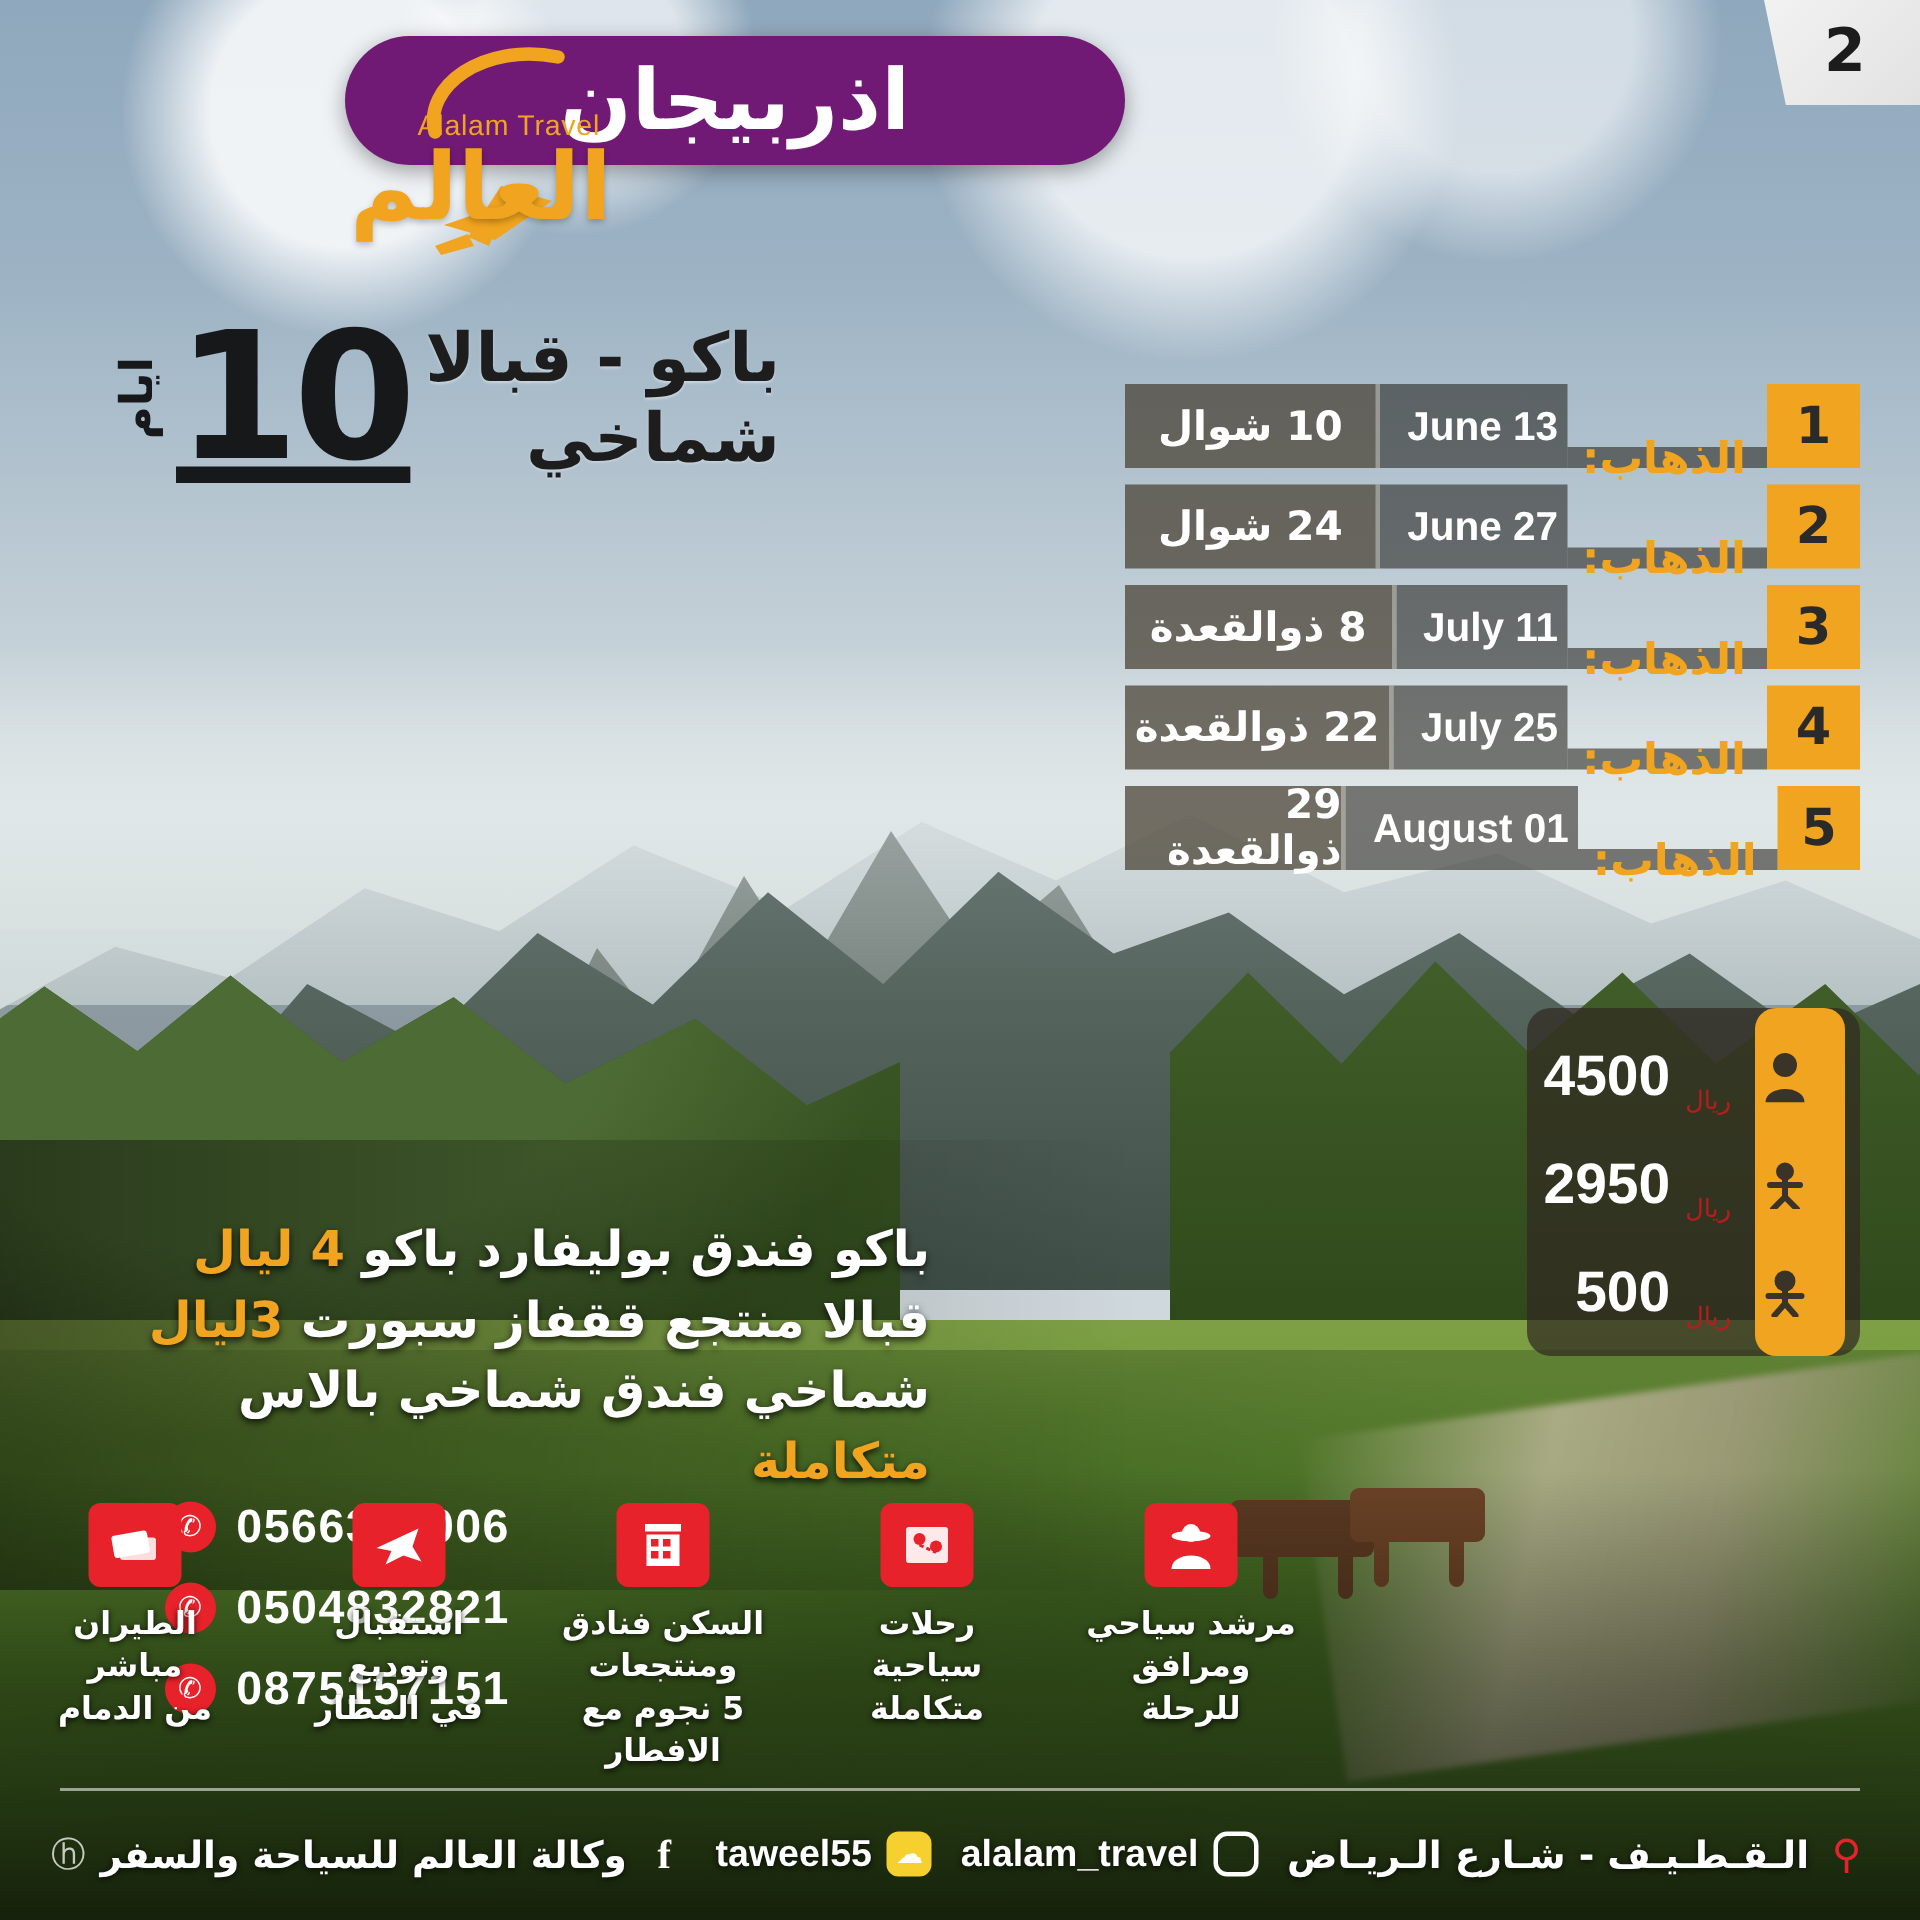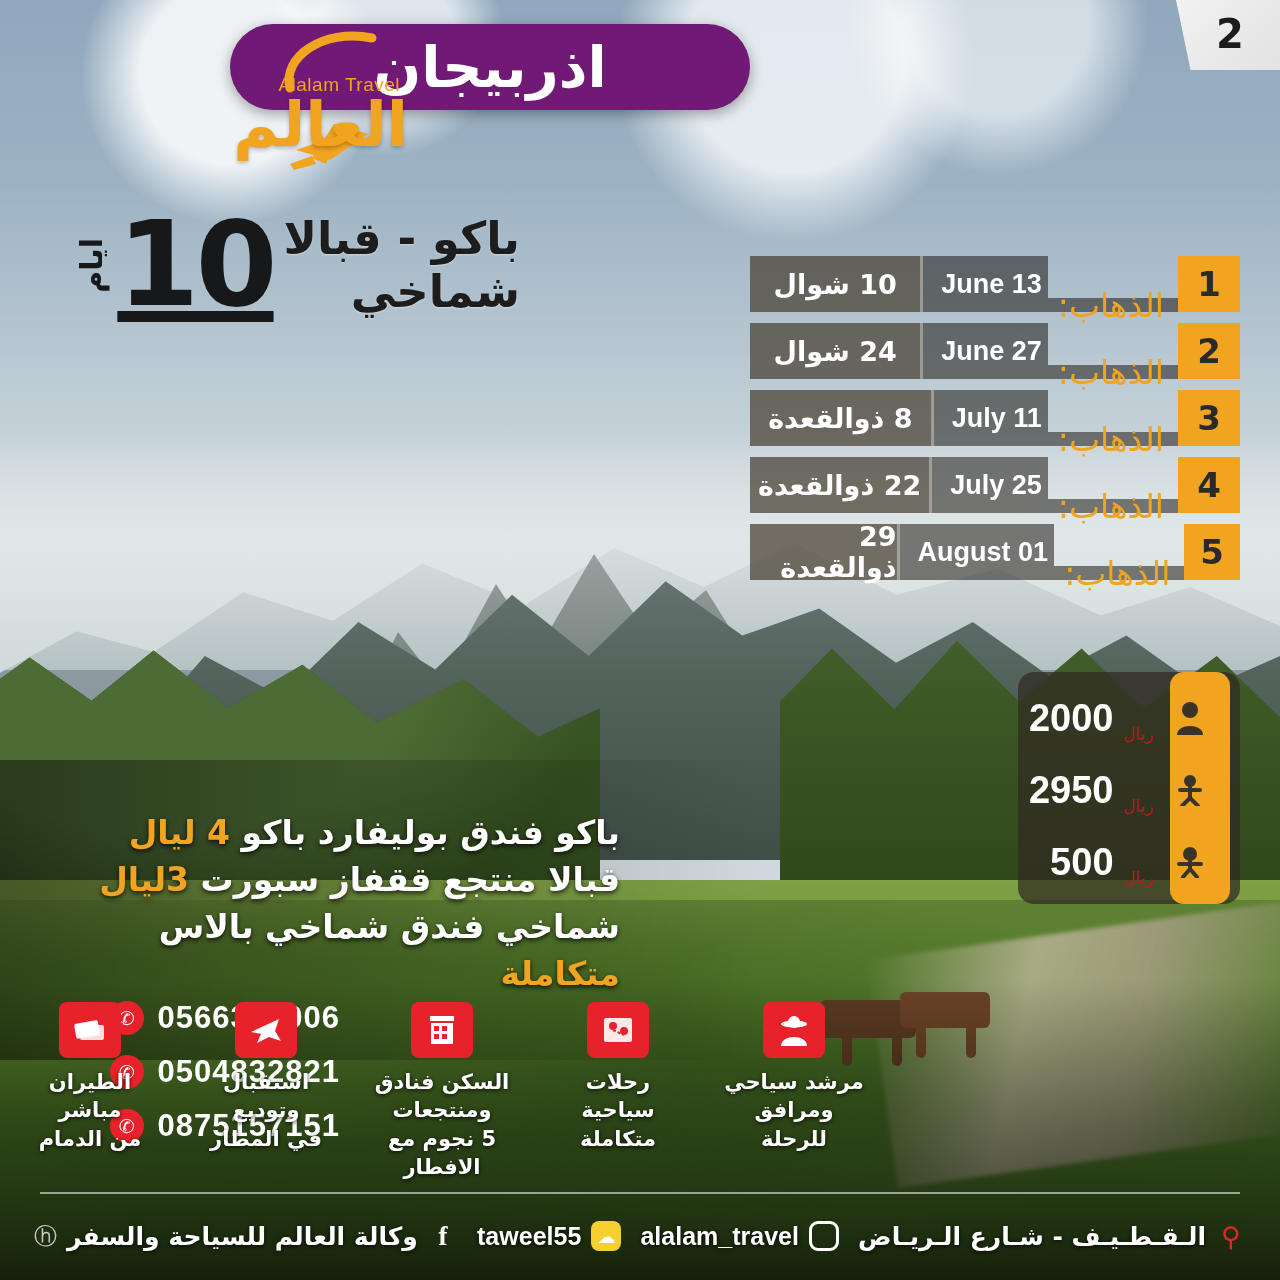--- a/index.html
+++ b/index.html
@@ -153,21 +153,21 @@
     display: flex; align-items: stretch; height: 56px; margin-bottom: 11px;
   }
   .dep-idx {
     width: 62px; background: #f0a41f; color: #2a2a2a;
     font-size: 34px; font-weight: bold;
     display: flex; align-items: center; justify-content: center;
   }
   .dep-label {
     flex: 0 0 auto; padding: 0 14px 0 10px;
     background: rgba(30,26,20,0.55);
-    color: #f0a41f; font-size: 33px; font-weight: normal;
+    color: #f0a41f; font-size: 29px; font-weight: bold;
     display: flex; align-items: center; margin-top: 42px;
   }
   .dep-greg {
     flex: 0 0 auto; padding: 0 6px 0 18px;
     background: rgba(30,26,20,0.55);
     color: #ffffff; font-size: 27px; font-weight: bold;
     display: flex; align-items: center;
     font-family: "Liberation Sans", sans-serif;
   }
   .dep-hijri {
@@ -354,21 +354,21 @@
     <div class="price-strip"></div>
 
     <div class="price-row">
       <div class="price-icon">
         <svg width="30" height="34" viewBox="0 0 30 34">
             <circle cx="15" cy="9" r="8" fill="#3a3327"></circle>
             <path d="M2 34 C2 22 28 22 28 34 Z" fill="#3a3327"></path>
           </svg>
       </div>
       <div class="price-cur">ريال</div>
-      <div class="price-val">2000</div>
+      <div class="price-val">4500</div>
     </div>
 
     <div class="price-row">
       <div class="price-icon">
         <svg width="32" height="32" viewBox="0 0 32 32">
             <circle cx="16" cy="7" r="6" fill="#3a3327"></circle>
             <path d="M16 13 L16 24 M6 16 L26 16 M16 24 L8 32 M16 24 L24 32" stroke="#3a3327" stroke-width="4" fill="none" stroke-linecap="round"></path>
           </svg>
       </div>
       <div class="price-cur">ريال</div>

